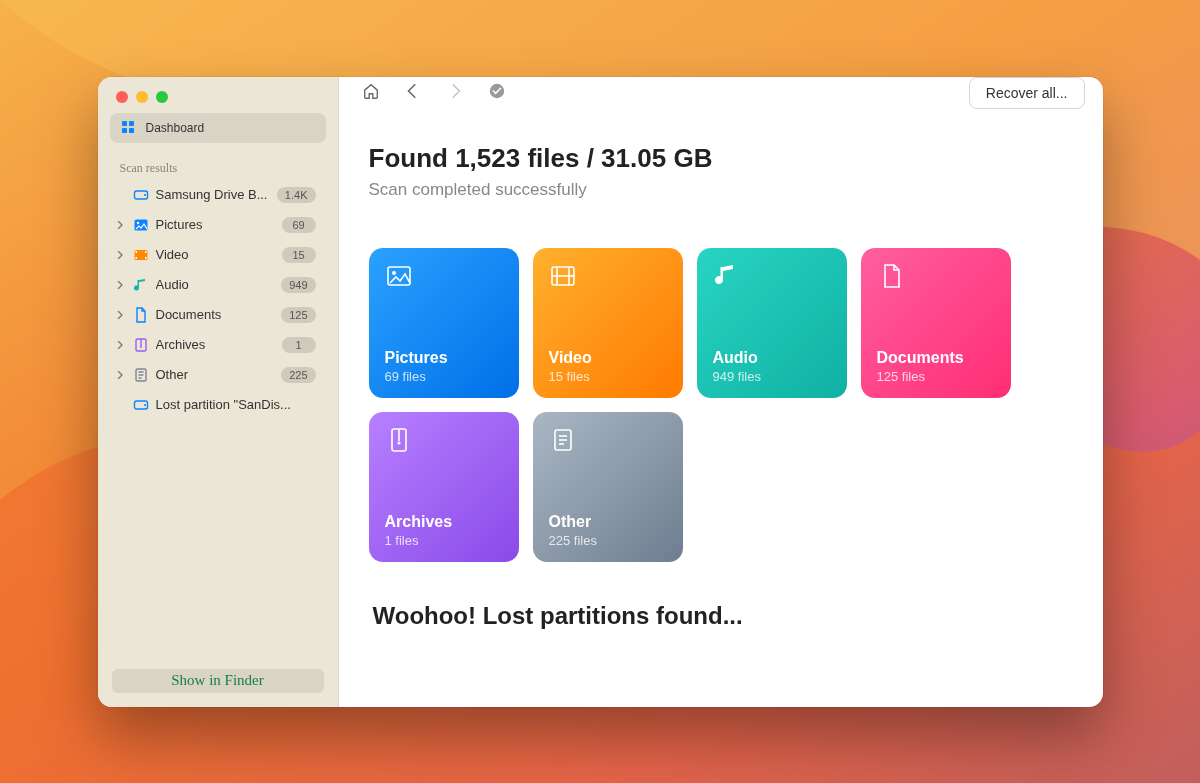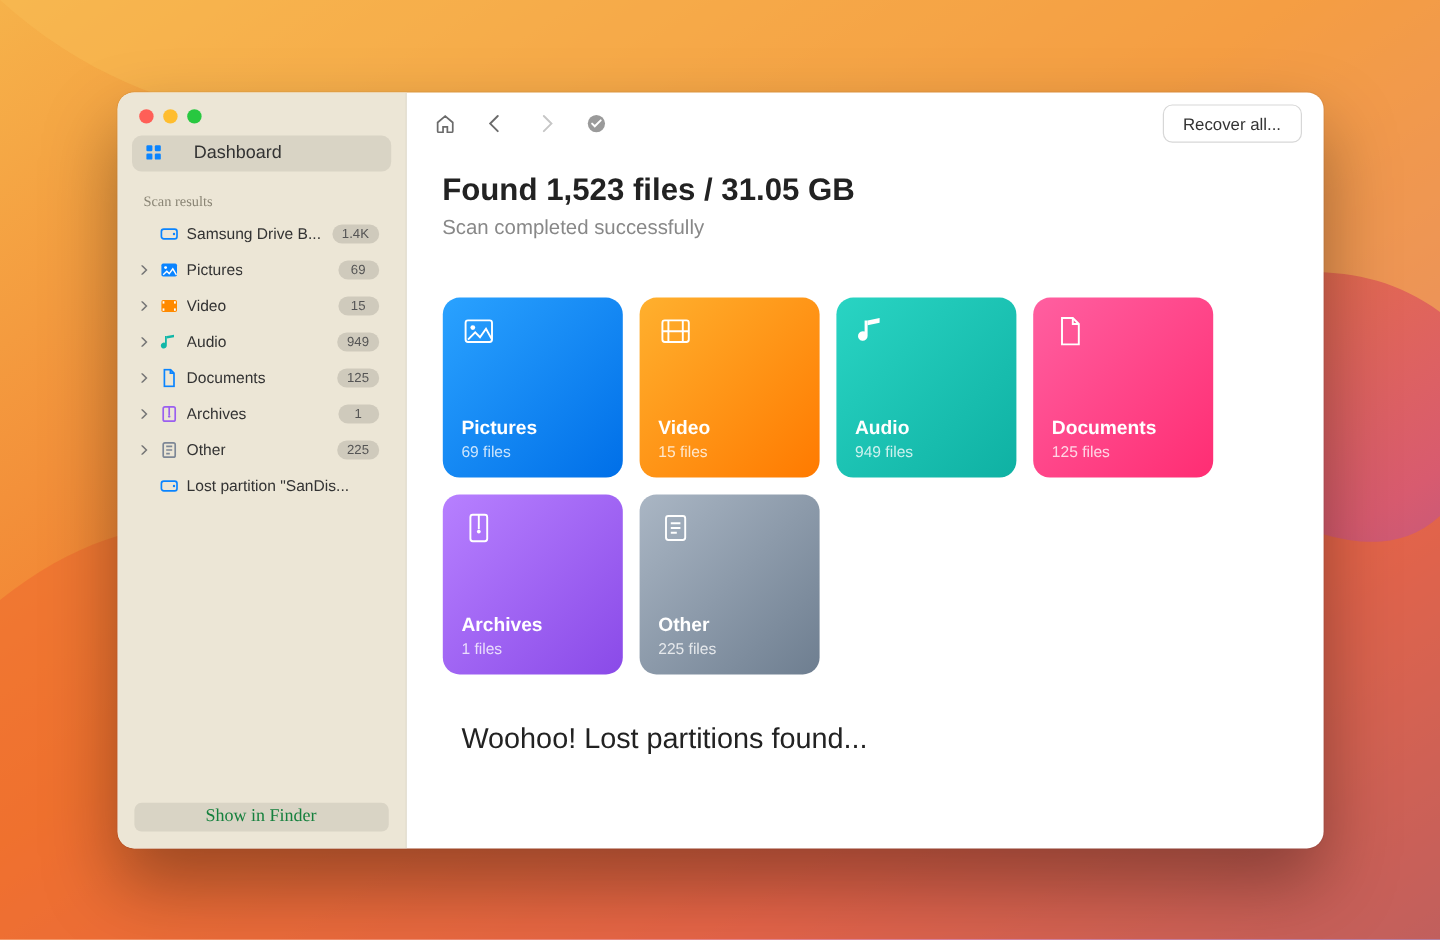--- a/index.html
+++ b/index.html
@@ -9,37 +9,37 @@
   .window{width:1005px;height:630px;background:#fff;border-radius:14px;overflow:hidden;
           box-shadow:0 30px 60px rgba(0,0,0,.35),0 0 0 1px rgba(0,0,0,.05);display:flex;}
 
   
   .sidebar{width:240px;background:#ece6d6;display:flex;flex-direction:column;border-right:1px solid rgba(0,0,0,.05);}
   .traffic{display:flex;gap:8px;padding:14px 16px 10px 18px;}
   .tl{width:12px;height:12px;border-radius:50%;}
   .tl.red{background:#ff5f57;}
   .tl.yellow{background:#ffbd2e;}
   .tl.green{background:#28c840;}
-  .side-item, .dash-item{display:flex;align-items:center;gap:24px;height:30px;padding:0 10px;border-radius:8px;font-size:15px;color:#333;}
+  .side-item, .dash-item{display:flex;align-items:center;gap:8px;height:30px;padding:0 10px;border-radius:8px;font-size:12px;color:#333;}
   .dash-item{background:rgba(0,0,0,.08);margin:0 12px 6px 12px;}
   .side-header{font-size:12px;color:#8a8575;padding:12px 22px 4px 22px;font-weight:500;font-family:Liberation Serif, serif;}
   .side-row{display:flex;align-items:center;justify-content:space-between;height:30px;padding:0 10px 0 6px;border-radius:8px;font-size:13px;color:#333;margin:0 12px;}
   .side-row .left{display:flex;align-items:center;gap:6px;min-width:0;}
   .side-row .left .label{overflow:hidden;text-overflow:ellipsis;white-space:nowrap;max-width:120px;}
   .chev{display:inline-flex;width:10px;color:#777;}
   .chev svg{width:8px;height:8px;}
   .icon-slot{width:18px;height:18px;display:inline-flex;align-items:center;justify-content:center;}
   .icon-slot svg{width:16px;height:16px;}
   .badge{background:rgba(0,0,0,.12);color:#555;font-size:11px;padding:2px 8px;border-radius:10px;min-width:18px;text-align:center;}
   .footer-bar{margin-top:auto;padding:14px;}
   .footer-btn{width:100%;height:24px;border-radius:6px;background:rgba(0,0,0,.08);font-size:15px;color:#15803d;display:flex;align-items:center;justify-content:center;border:none;font-family:Liberation Serif, serif;}
 
   
   .main{flex:1;display:flex;flex-direction:column;}
-  .toolbar{height:52px;display:flex;align-items:center;padding:0 18px;gap:14px;}
+  .toolbar{height:52px;display:flex;align-items:flex-start;padding:0 18px;gap:14px;}
   .tb-btn{width:28px;height:28px;display:flex;align-items:center;justify-content:center;color:#6b6b6b;border-radius:6px;}
   .tb-btn svg{width:18px;height:18px;}
   .tb-btn.disabled{color:#c6c6c6;}
   .spacer{flex:1;}
   .pill-btn{height:32px;padding:0 16px;border-radius:8px;font-size:14px;display:flex;align-items:center;border:1px solid #d7d7d7;background:#fff;color:#333;white-space:nowrap;}
   .primary-btn{height:32px;padding:0 16px;border-radius:8px;font-size:14px;display:flex;align-items:center;border:none;background:#0a84ff;color:#fff;white-space:nowrap;}
   .highlight-wrap{position:relative;border:3px solid #ff3b30;border-radius:10px;padding:0;}
   .arrow-annot{position:absolute;left:50%;top:38px;transform:translateX(-50%);}
   .arrow-annot svg{display:block;}
 
@@ -47,21 +47,21 @@
   h1.title{margin:0;font-size:26px;font-weight:700;color:#222;}
   .subtitle{margin:6px 0 0 0;font-size:17px;color:#888;font-weight:500;}
 
   .tiles{display:grid;grid-template-columns:repeat(4,150px);gap:14px;margin-top:48px;}
   .tile{width:150px;height:150px;border-radius:14px;padding:14px 16px;color:#fff;display:flex;flex-direction:column;justify-content:space-between;box-sizing:border-box;}
   .tile .t-icon{width:28px;height:28px;}
   .tile .t-icon svg{width:28px;height:28px;stroke:#fff;fill:none;stroke-width:1.6;}
   .tile h3{margin:0;font-size:16px;font-weight:600;}
   .tile p{margin:2px 0 0 0;font-size:13px;opacity:.78;font-weight:500;}
 
-  .bottom-heading{margin:40px 0 0 16px;font-size:24px;font-weight:400;color:#222;}
+  .bottom-heading{margin:40px 0 0 4px;font-size:24px;font-weight:700;color:#222;}
 
   
   .g-pictures{background:linear-gradient(135deg,#2aa2ff,#006fe8);}
   .g-video{background:linear-gradient(135deg,#ffb02e,#ff7a00);}
   .g-audio{background:linear-gradient(135deg,#29d4c3,#0fb1a3);}
   .g-documents{background:linear-gradient(135deg,#ff5fa0,#ff2d73);}
   .g-archives{background:linear-gradient(135deg,#b780ff,#8a4ae8);}
   .g-other{background:linear-gradient(135deg,#aab6c4,#6e7e90);}
 
   

